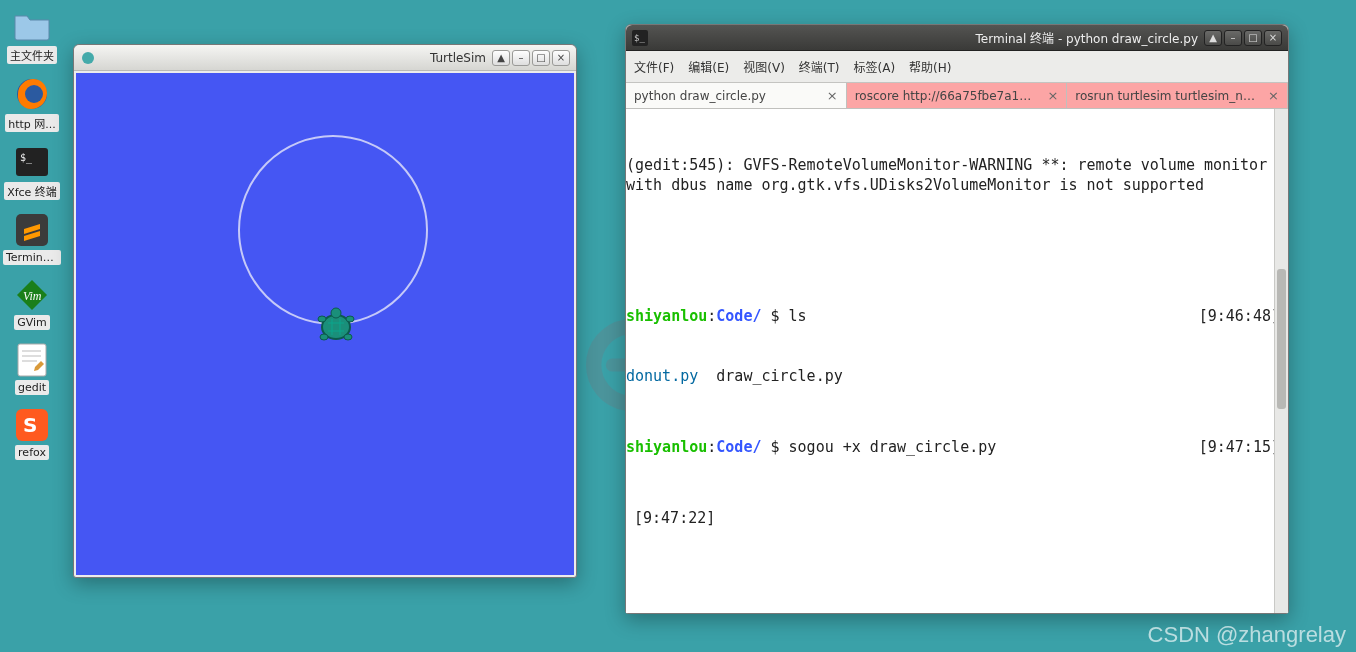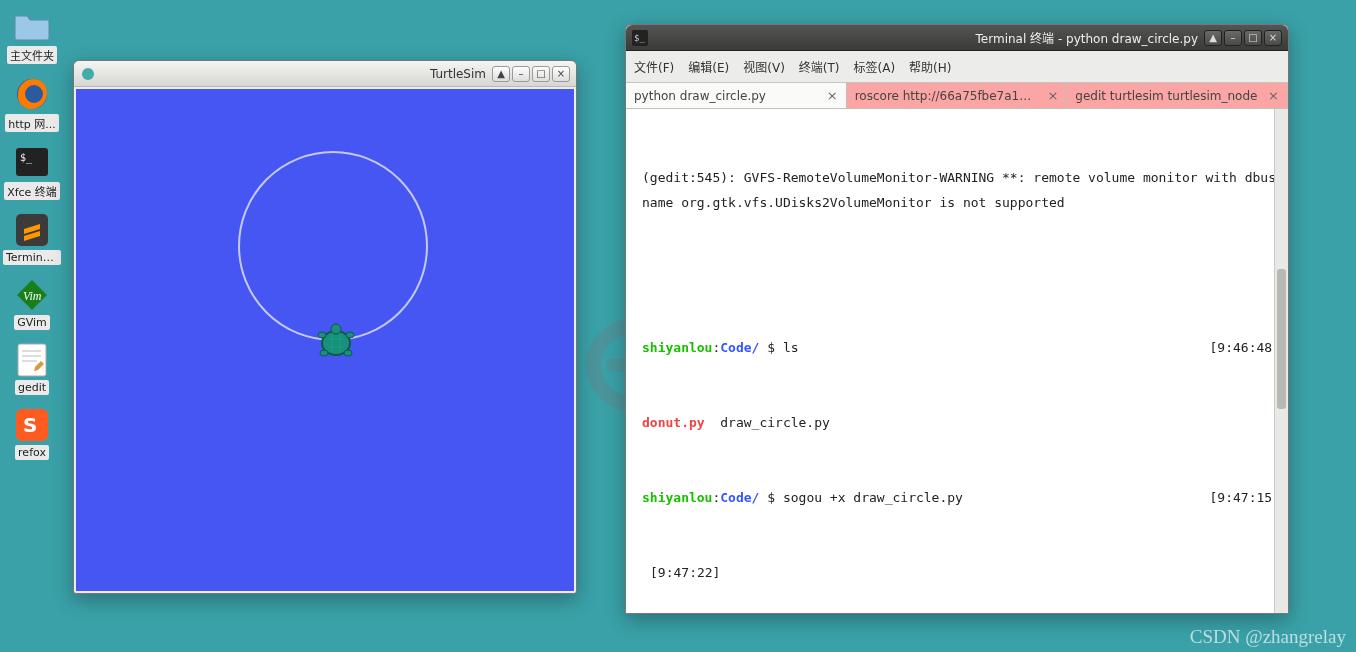--- a/index.html
+++ b/index.html
@@ -76,21 +76,21 @@
     border: 1px solid #9a9a97;
     background: linear-gradient(#fefefe,#dedede);
     border-radius: 3px;
     font-size: 10px;
     line-height: 14px;
     text-align: center;
     color: #444;
     cursor: pointer;
   }
   
-  #tsim { left: 73px; top: 44px; width: 504px; height: 534px; margin-top: 16px; }
+  #tsim { left: 73px; top: 44px; width: 504px; height: 534px; }
   #tsim .canvas {
     flex: 1;
     background: #4556f3;
     margin: 2px;
     position: relative;
     overflow: hidden;
   }
   .orbit {
     position: absolute;
     left: 162px; top: 62px;
@@ -139,55 +139,55 @@
     cursor: pointer;
     min-width: 0;
   }
   .tab.active { background: #fafaf8; }
   .tab .tlabel { flex: 1; white-space: nowrap; overflow: hidden; text-overflow: ellipsis; }
   .tab .tclose { font-size: 13px; color: #666; cursor: pointer; }
   .termbody {
     flex: 1;
     background: #ffffff;
     font-family: "DejaVu Sans Mono", monospace;
-    font-size: 13px;
-    line-height: 25px;
-    padding: 6px 8px 6px 16px;
+    font-size: 15px;
+    line-height: 20px;
+    padding: 6px 8px 6px 0;
     overflow: hidden;
     position: relative;
     color: #222;
     white-space: pre-wrap;
     word-break: break-all;
   }
-  .termline { display: flex; }
+  .termline { display: flex; margin-top: 11px; }
   .termline .left { flex: 1; }
   .termline .right { padding-left: 8px; color: #222; }
   .u { color: #19bf00; font-weight: bold; }
   .p { color: #3456ff; font-weight: bold; }
-  .d { color: #ef4444; font-weight: bold; }
+  .d { color: #0369a1; }
   .scrollbar {
     position: absolute; right: 0; top: 0; bottom: 0; width: 14px;
     background: #e8e8e6; border-left: 1px solid #c9c9c6;
   }
   .scrollbar .thumb {
     position: absolute; left: 2px; right: 2px; top: 160px; height: 140px;
     background: #b8b8b5; border-radius: 3px;
   }
   .watermark {
     position: absolute;
     left: 575px; top: 310px;
     width: 110px; height: 110px;
     opacity: .55;
     pointer-events: none;
   }
   .footer-mark {
     position: absolute; right: 10px; bottom: 4px;
     color: rgba(255,255,255,.65);
-    font-size: 19px;
-    font-family: Liberation Serif, serif;
+    font-size: 22px;
+    font-family: Liberation Sans, sans-serif;
     pointer-events: none;
   }
   .tb-left-ic { width:16px; height:16px; display:inline-block; }
 </style>
 </head>
 <body>
 
 <div class="desk-col">
   <div class="desk-item">
     <div class="ic">
@@ -318,21 +318,21 @@
   <div class="tabs">
     <div class="tab active">
       <span class="tlabel">python draw_circle.py</span>
       <span class="tclose">×</span>
     </div>
     <div class="tab">
       <span class="tlabel">roscore http://66a75fbe7a1…</span>
       <span class="tclose">×</span>
     </div>
     <div class="tab">
-      <span class="tlabel">gedit turtlesim turtlesim_node</span>
+      <span class="tlabel">rosrun turtlesim turtlesim_node</span>
       <span class="tclose">×</span>
     </div>
   </div>
   <div class="termbody">
     <div>(gedit:545): GVFS-RemoteVolumeMonitor-WARNING **: remote volume monitor with dbus name org.gtk.vfs.UDisks2VolumeMonitor is not supported</div>
     <div style="height:20px"></div>
     <div class="termline">
       <div class="left"><span class="u">shiyanlou</span>:<span class="p">Code/</span> <span>$</span> <span>ls</span></div>
       <div class="right">[9:46:48]</div>
     </div>

